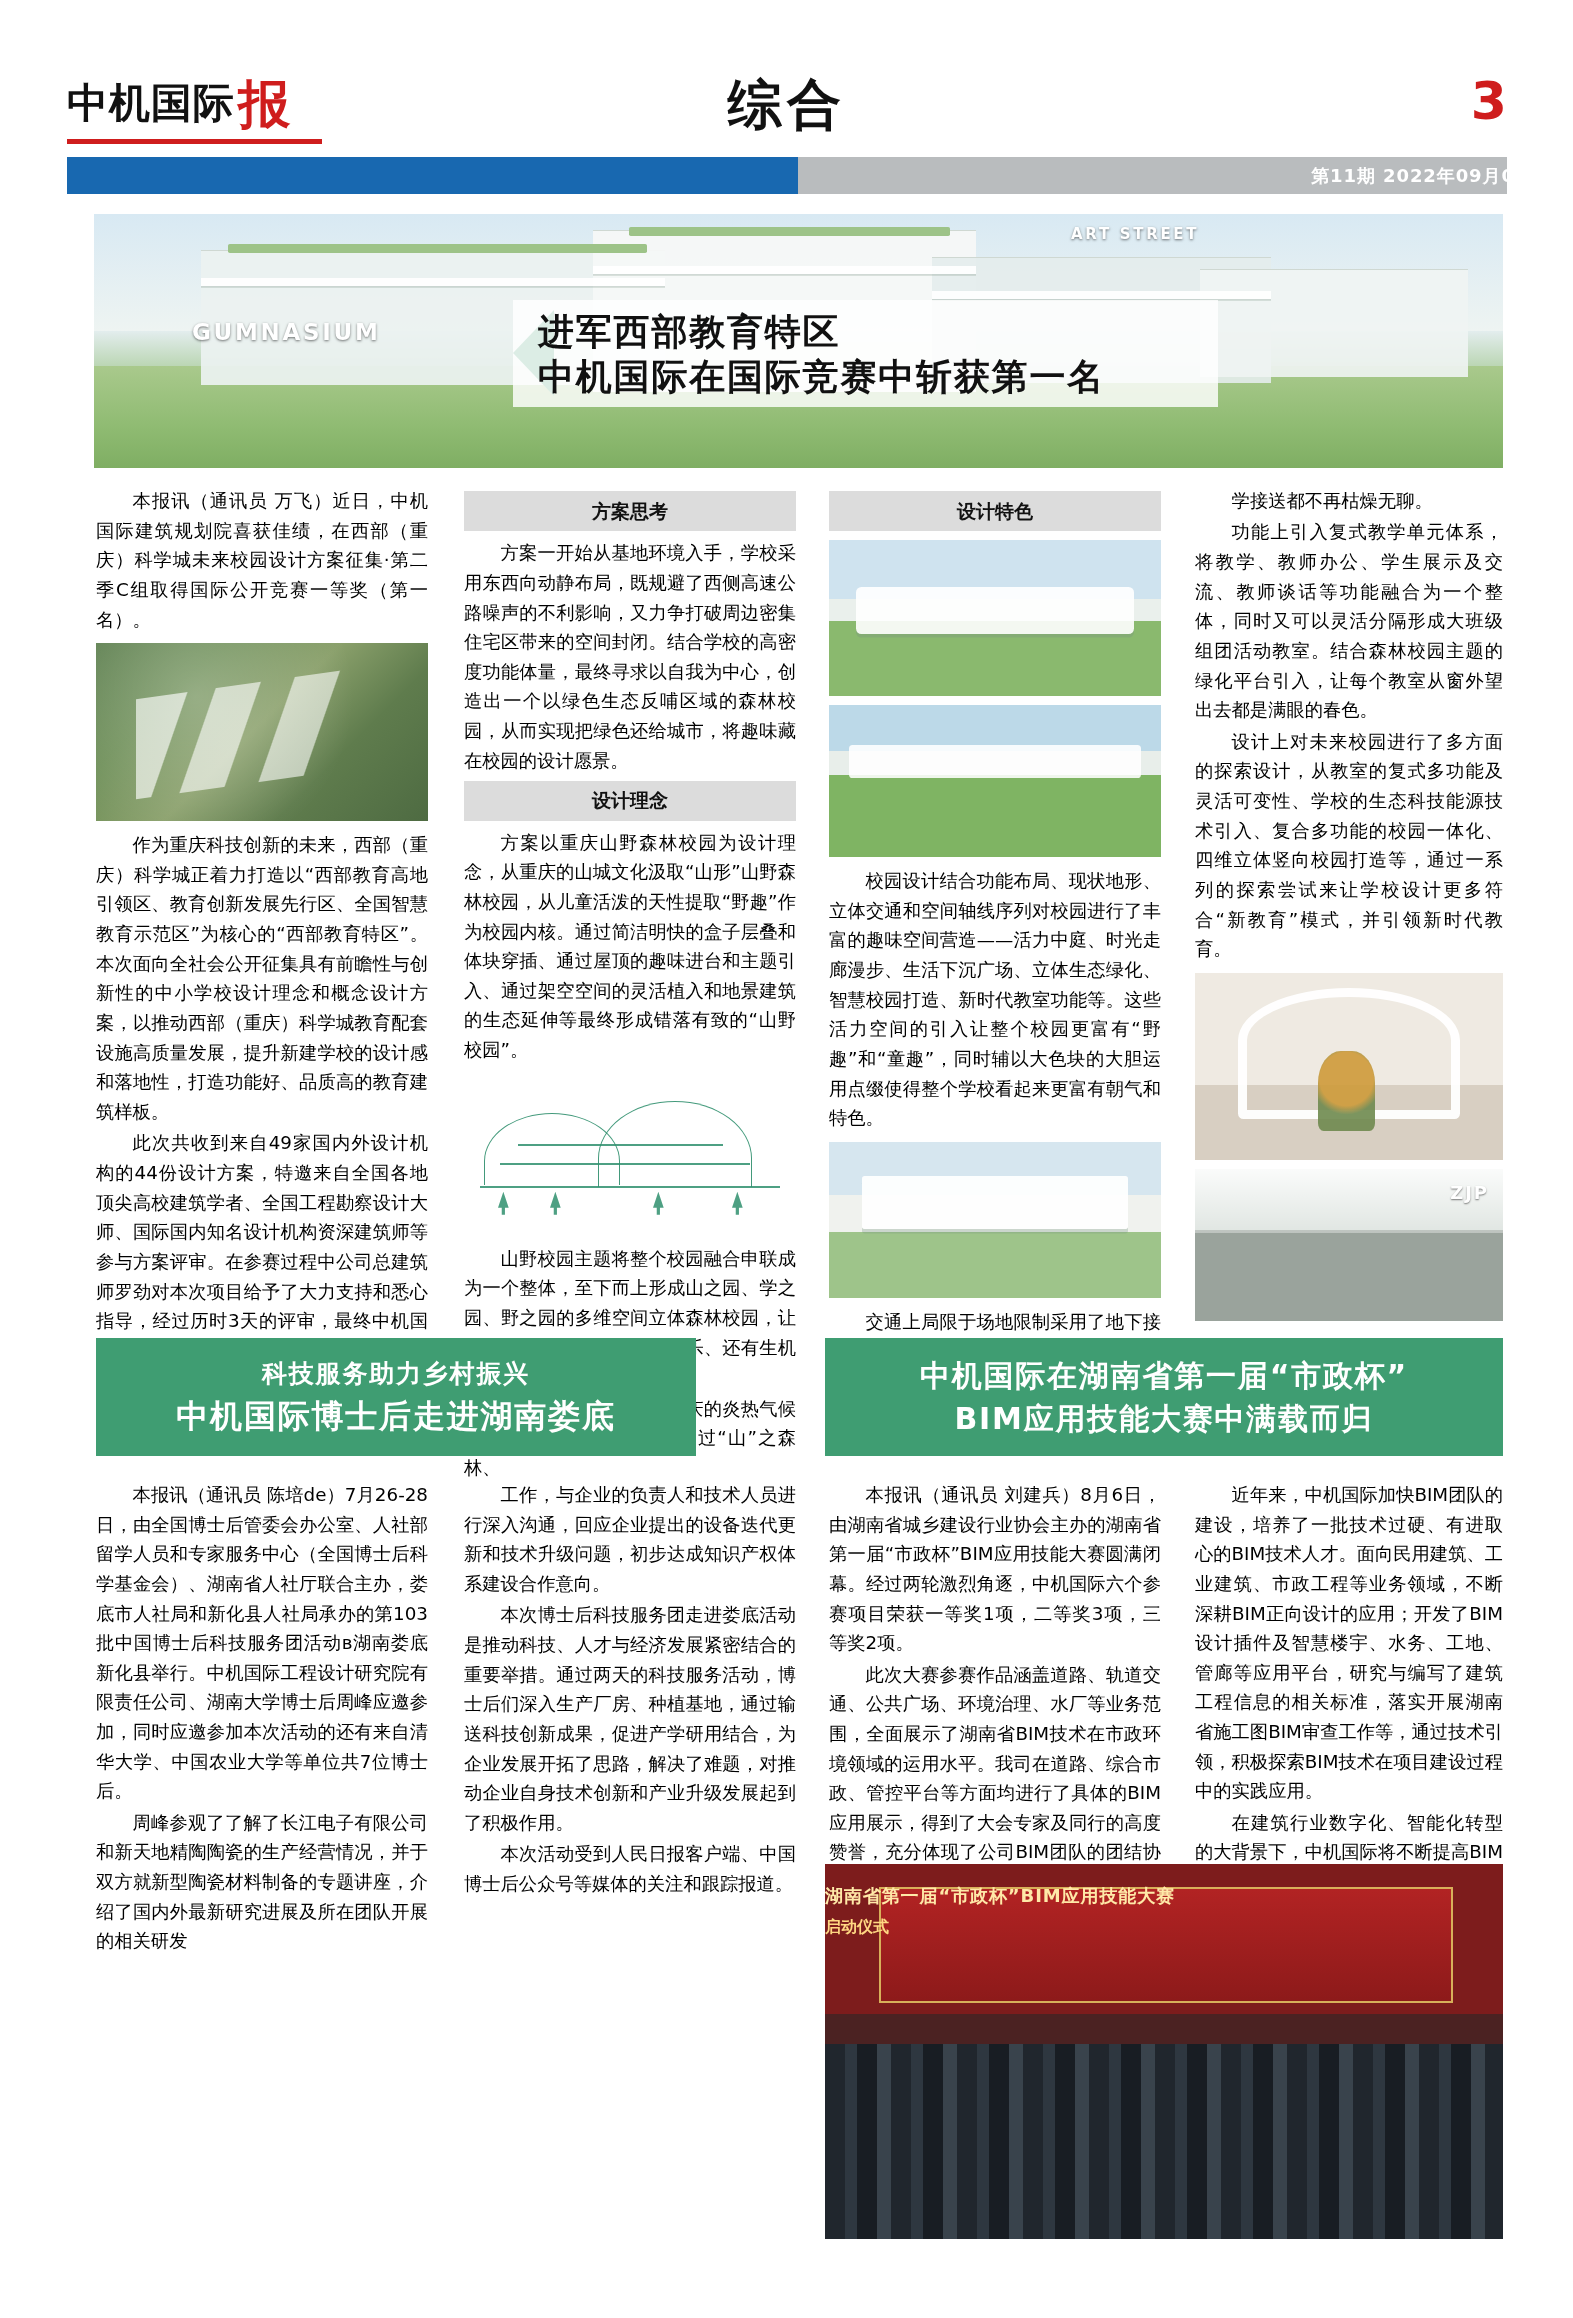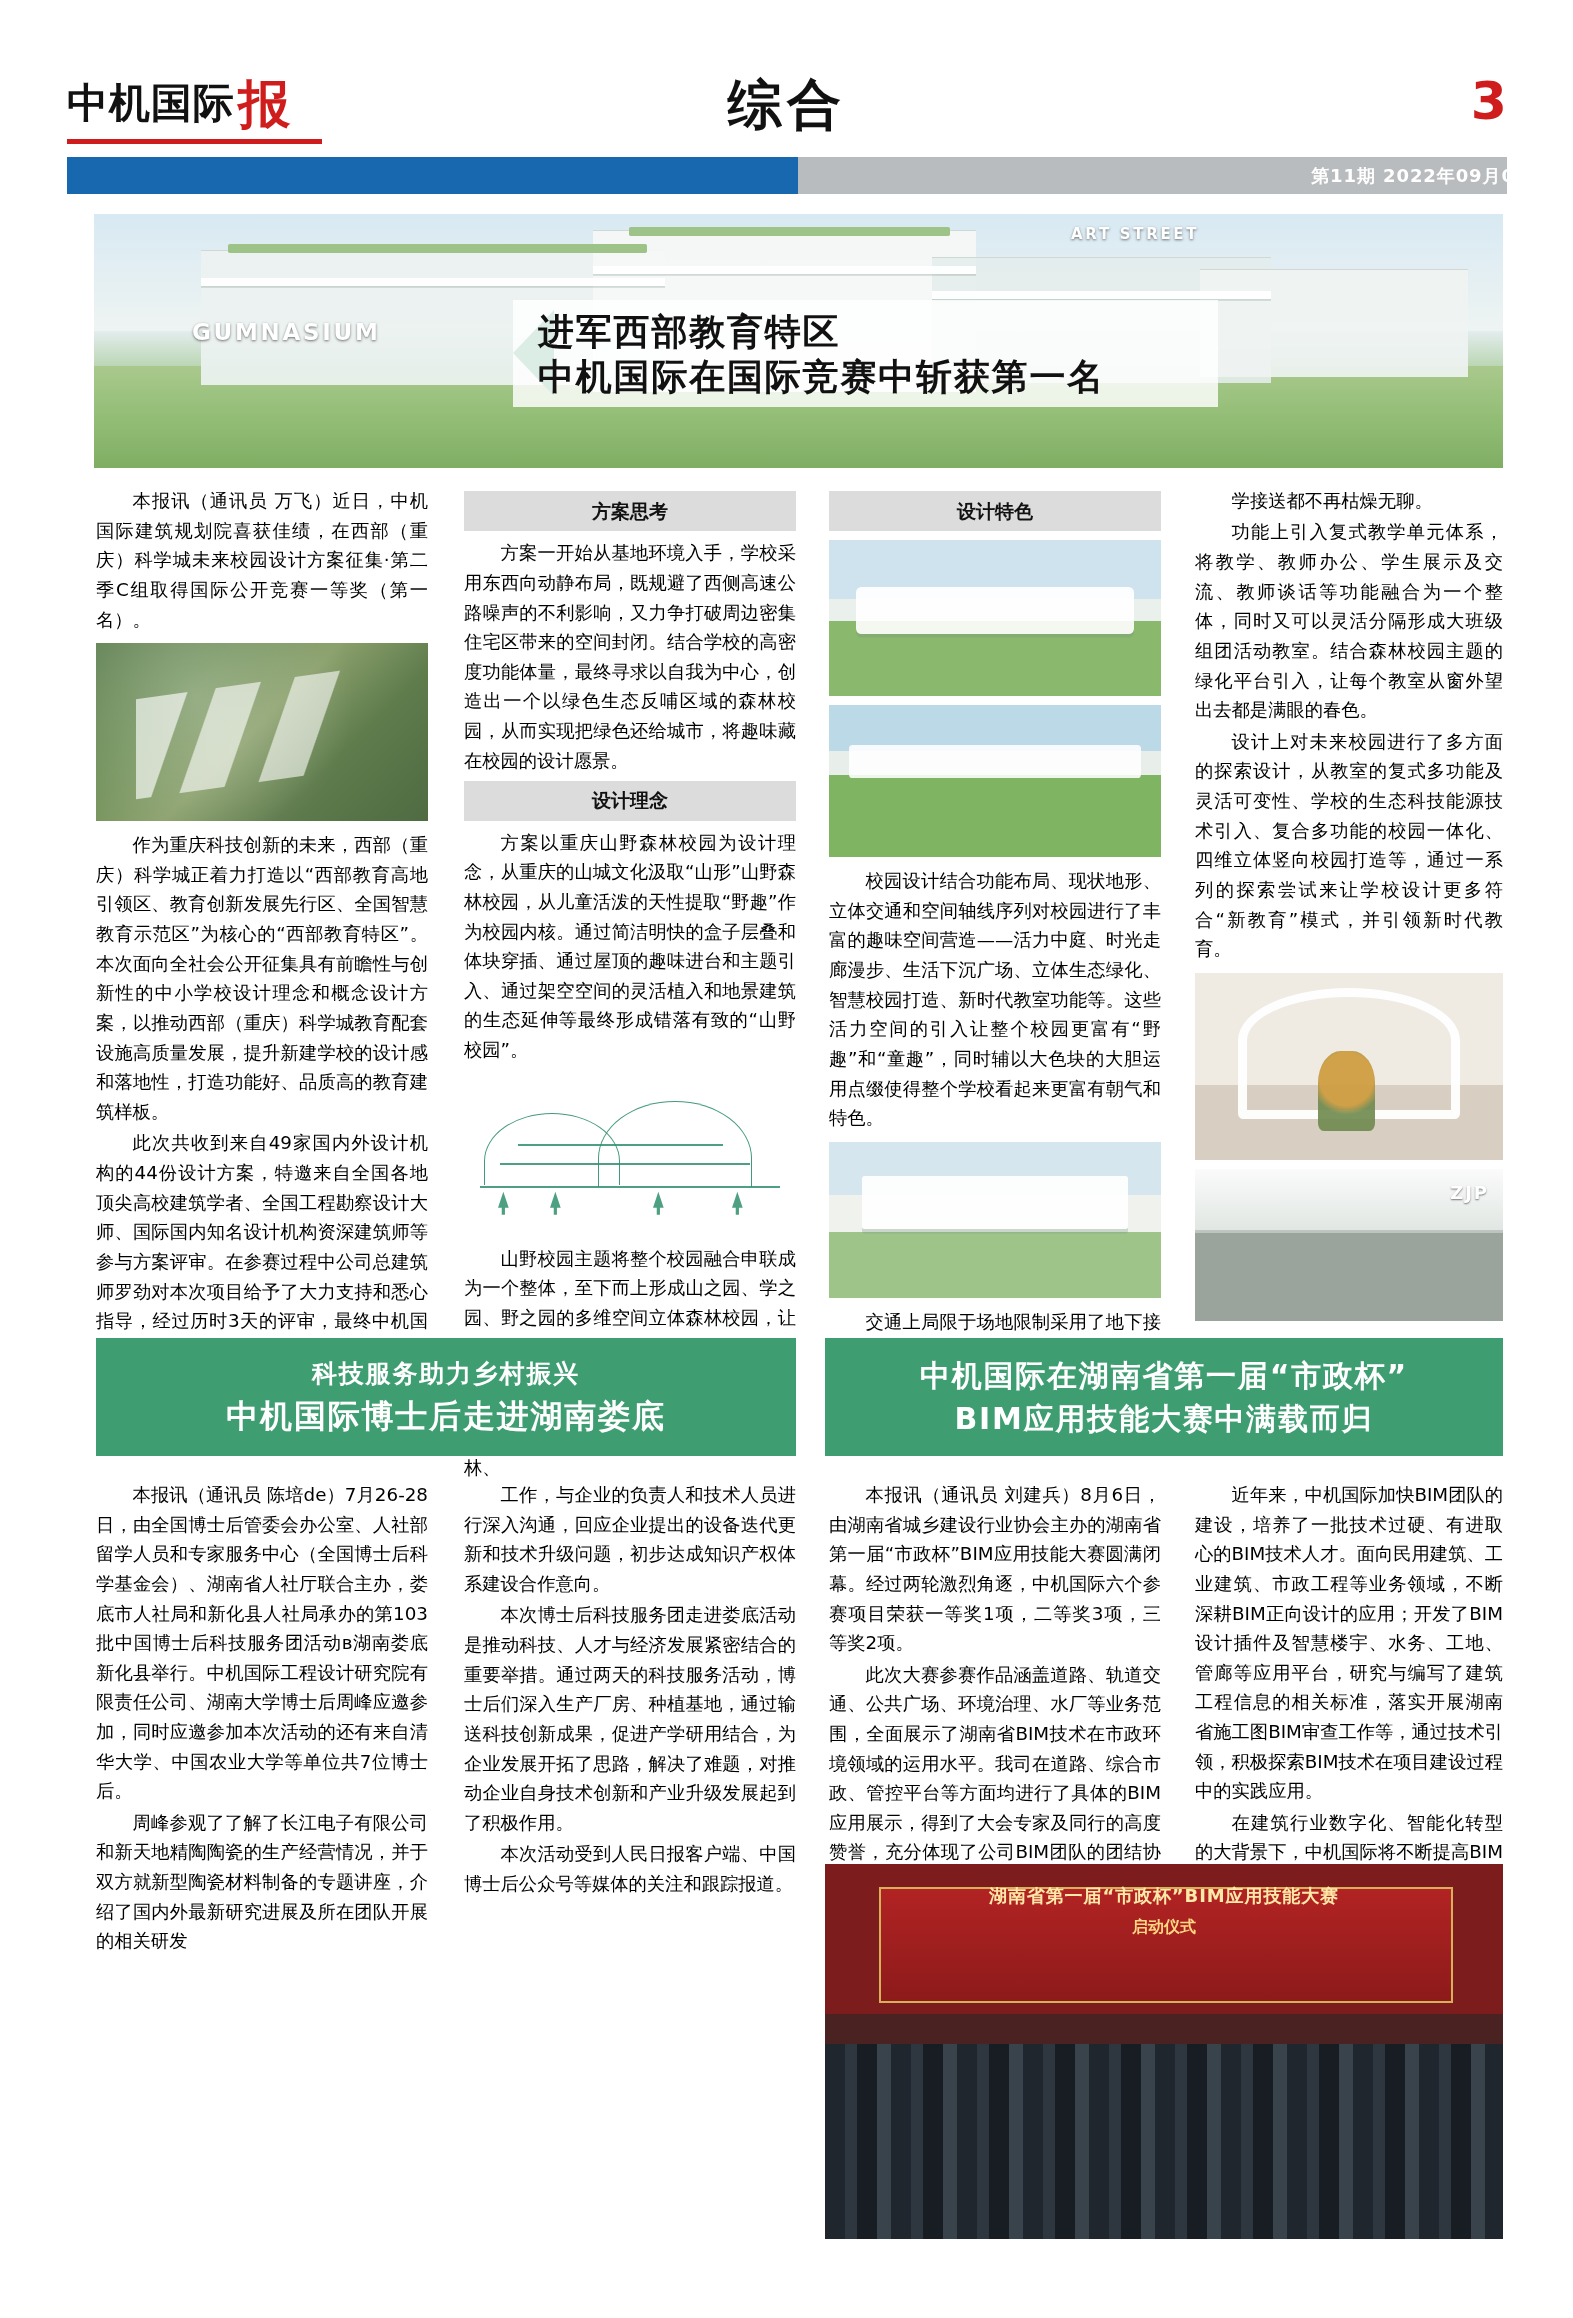--- a/index.html
+++ b/index.html
@@ -345,21 +345,21 @@
     background: #3f9d72;
     color: #ffffff;
     display: flex;
     flex-direction: column;
     align-items: center;
     justify-content: center;
     font-family: "DejaVu Sans", sans-serif;
     font-weight: bold;
     text-align: center;
   }
-  .gh-left { left: 96px; top: 1338px; width: 700px; height: 118px; }
+  .gh-left { left: 96px; top: 1338px; width: 600px; height: 118px; }
   .gh-right { left: 825px; top: 1338px; width: 678px; height: 118px; }
   .gh-line1 { font-size: 25px; letter-spacing: 1.8px; line-height: 1.5; }
   .gh-line2 { font-size: 32px; letter-spacing: 1.8px; line-height: 1.45; }
   .gh-big1 { font-size: 30px; letter-spacing: 1.8px; line-height: 1.45; }
   .gh-big2 { font-size: 30px; letter-spacing: 1.8px; line-height: 1.45; }
 
   .b1 { left: 96px; top: 1480px; width: 332px; }
   .b2 { left: 464px; top: 1480px; width: 332px; }
   .b3 { left: 829px; top: 1480px; width: 332px; }
   .b4 { left: 1195px; top: 1480px; width: 308px; }
@@ -403,21 +403,20 @@
     background: linear-gradient(#7d1c1c 0 40%, #4b2222 40% 62%, #2c3138 62% 100%);
   }
   .photo-right .stage {
     position:absolute; left: 8%; top: 6%;
     width: 84%; height: 30%;
     background: linear-gradient(#b22323, #8d1a1a);
     border: 2.7px solid #d8b05a;
   }
   .photo-right .stage-text {
     position:absolute; left:0; right:0; top: 19.6px;
-    text-align:center;
     font-family:"DejaVu Sans", sans-serif;
     font-weight:bold;
     color:#ffe9a8;
   }
   .pr-t1 { font-size: 18px; letter-spacing: 0.9px; }
   .pr-t2 { font-size: 16px; margin-top: 9px; color:#ffd782; }
   .photo-right .audience {
     position:absolute; left:0; bottom:0; width:100%; height:52%;
     background: repeating-linear-gradient(90deg,
         #20262d 0 19.6px, #2e3740 19.6px 32px, #181d23 32px 52px, #39434c 52px 66px);

